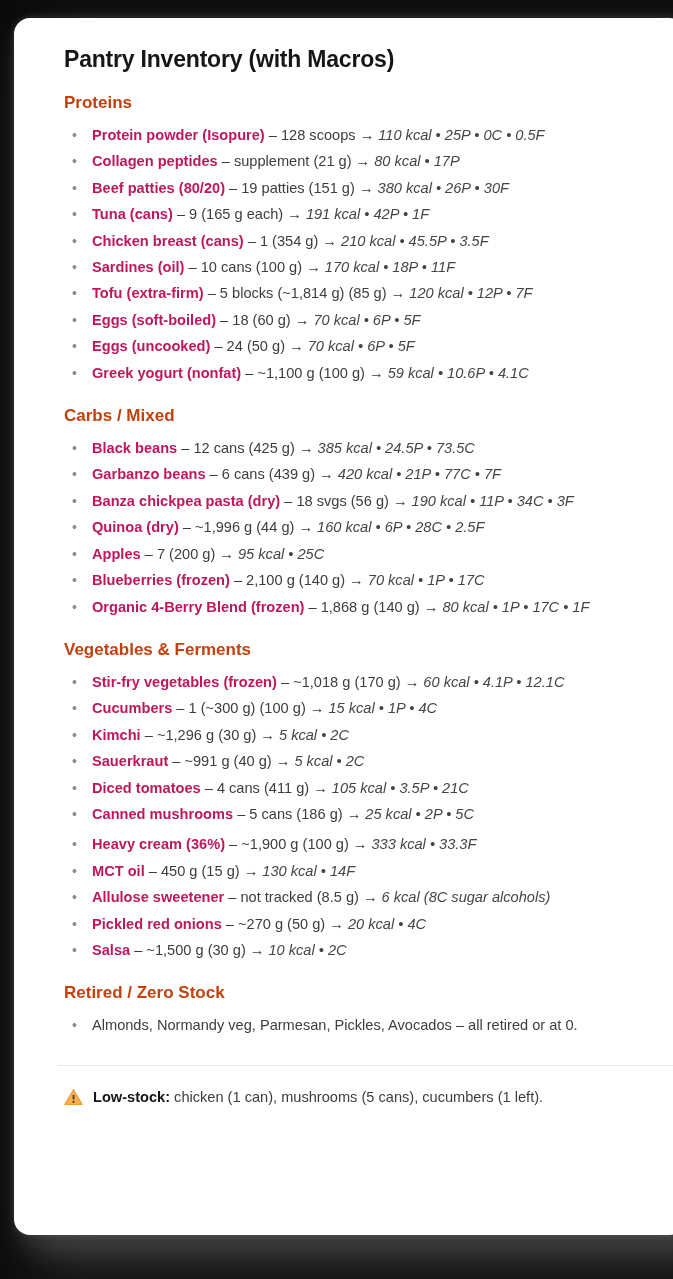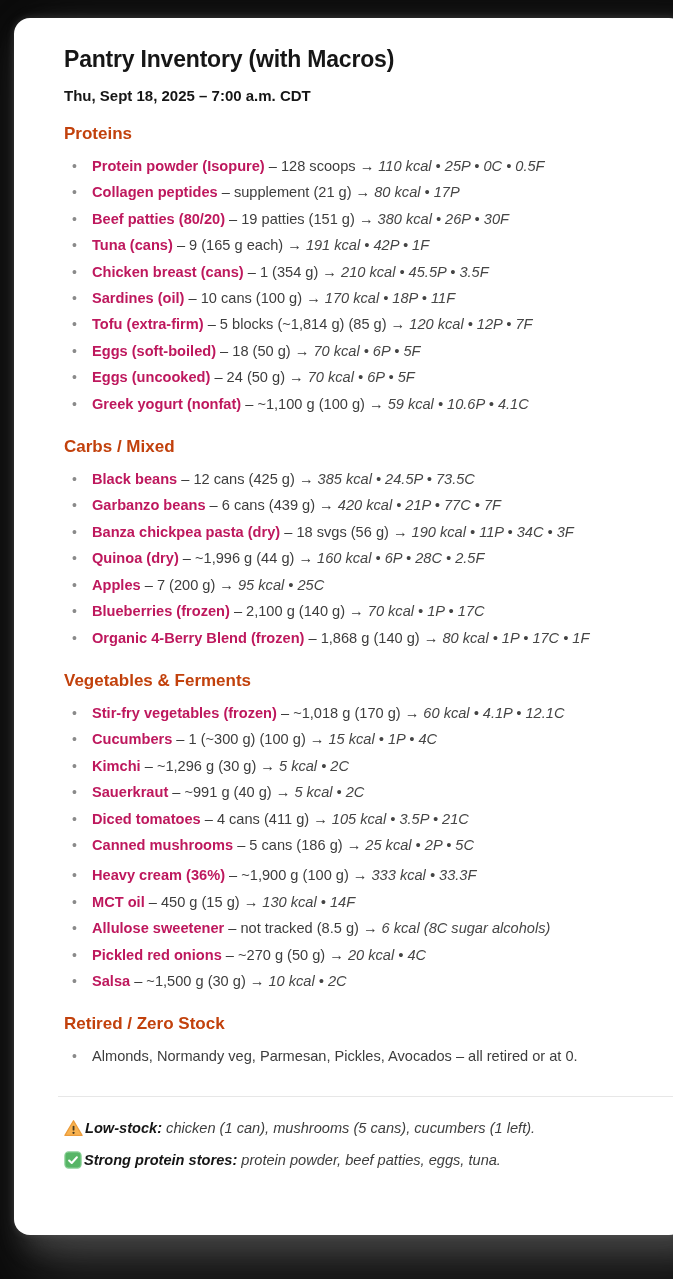--- a/index.html
+++ b/index.html
@@ -67,49 +67,47 @@
     font-style: italic;
   }
   hr.footer-divider {
     border: none;
     border-top: 1px solid #e7e7e7;
     margin: 26px -36px 20px -6px;
   }
   .note {
     display: flex;
     align-items: center;
-    gap: 2px;
+    gap: 10px;
     font-size: 14.6px;
     color: #3d3d3d;
     line-height: 22px;
     margin: 0 0 10px 0;
-    font-style: italic;
   }
   .note strong { color: #161616; font-weight: 700; }
   .note svg { flex: 0 0 auto; display: block; }
 </style>
 </head>
 <body>
 
 <div class="card">
 
   <h1 class="title">Pantry Inventory (with Macros)</h1>
-  <p class="subtitle">Thu, Sept 18, 2025 – 7:00 a.m. CDT</p>
 
   <div>
       <h2 class="section-heading">Proteins</h2>
       <ul class="section-list">
         <li><span class="bullet">•</span><strong>Protein powder (Isopure)</strong><span> – 128 scoops → </span><em>110 kcal • 25P • 0C • 0.5F</em></li>
         <li><span class="bullet">•</span><strong>Collagen peptides</strong><span> – supplement (21 g) → </span><em>80 kcal • 17P</em></li>
         <li><span class="bullet">•</span><strong>Beef patties (80/20)</strong><span> – 19 patties (151 g) → </span><em>380 kcal • 26P • 30F</em></li>
         <li><span class="bullet">•</span><strong>Tuna (cans)</strong><span> – 9 (165 g each) → </span><em>191 kcal • 42P • 1F</em></li>
         <li><span class="bullet">•</span><strong>Chicken breast (cans)</strong><span> – 1 (354 g) → </span><em>210 kcal • 45.5P • 3.5F</em></li>
         <li><span class="bullet">•</span><strong>Sardines (oil)</strong><span> – 10 cans (100 g) → </span><em>170 kcal • 18P • 11F</em></li>
         <li><span class="bullet">•</span><strong>Tofu (extra-firm)</strong><span> – 5 blocks (~1,814 g) (85 g) → </span><em>120 kcal • 12P • 7F</em></li>
-        <li><span class="bullet">•</span><strong>Eggs (soft-boiled)</strong><span> – 18 (50 g) → </span><em>70 kcal • 6P • 5F</em></li>
+        <li><span class="bullet">•</span><strong>Eggs (soft-boiled)</strong><span> – 18 (60 g) → </span><em>70 kcal • 6P • 5F</em></li>
         <li><span class="bullet">•</span><strong>Eggs (uncooked)</strong><span> – 24 (50 g) → </span><em>70 kcal • 6P • 5F</em></li>
         <li><span class="bullet">•</span><strong>Greek yogurt (nonfat)</strong><span> – ~1,100 g (100 g) → </span><em>59 kcal • 10.6P • 4.1C</em></li>
       </ul>
       <h2 class="section-heading">Carbs / Mixed</h2>
       <ul class="section-list">
         <li><span class="bullet">•</span><strong>Black beans</strong><span> – 12 cans (425 g) → </span><em>385 kcal • 24.5P • 73.5C</em></li>
         <li><span class="bullet">•</span><strong>Garbanzo beans</strong><span> – 6 cans (439 g) → </span><em>420 kcal • 21P • 77C • 7F</em></li>
         <li><span class="bullet">•</span><strong>Banza chickpea pasta (dry)</strong><span> – 18 svgs (56 g) → </span><em>190 kcal • 11P • 34C • 3F</em></li>
         <li><span class="bullet">•</span><strong>Quinoa (dry)</strong><span> – ~1,996 g (44 g) → </span><em>160 kcal • 6P • 28C • 2.5F</em></li>
         <li><span class="bullet">•</span><strong>Apples</strong><span> – 7 (200 g) → </span><em>95 kcal • 25C</em></li>
@@ -142,22 +140,15 @@
 
   <div>
     <div class="note">
       <svg width="19" height="18" viewBox="0 0 24 22">
         <path d="M12 1.8 L22.8 20.4 H1.2 Z" fill="#F8B250" stroke="#EC9C3B" stroke-width="1.6" stroke-linejoin="round"></path>
         <rect x="10.9" y="8" width="2.3" height="6.2" rx="1.1" fill="#4A3A20"></rect>
         <circle cx="12.05" cy="17.1" r="1.45" fill="#4A3A20"></circle>
       </svg>
       <p><strong>Low-stock:</strong><span> chicken (1 can), mushrooms (5 cans), cucumbers (1 left).</span></p>
     </div>
-    <div class="note">
-      <svg width="18" height="18" viewBox="0 0 24 24">
-        <rect x="1.2" y="1.2" width="21.6" height="21.6" rx="5" fill="#57B566" stroke="#8AD097" stroke-width="1.6"></rect>
-        <path d="M6.8 12.6 L10.3 16 L17.2 8.4" fill="none" stroke="#FFFFFF" stroke-width="2.7" stroke-linecap="round" stroke-linejoin="round"></path>
-      </svg>
-      <p><strong>Strong protein stores:</strong><span> protein powder, beef patties, eggs, tuna.</span></p>
-    </div>
   </div>
 
 </div>
 
 </body></html>

